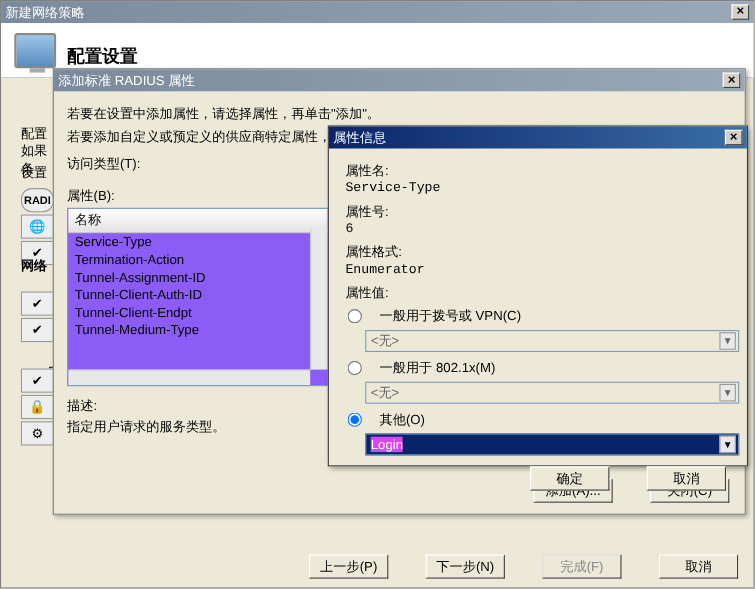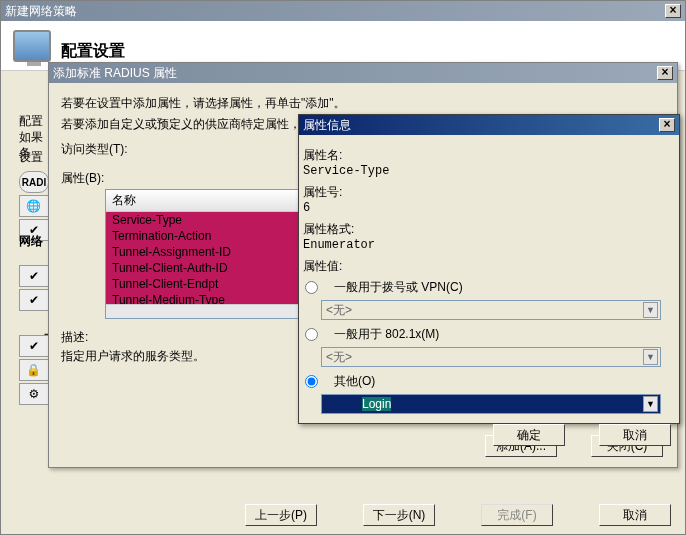--- a/index.html
+++ b/index.html
@@ -20,50 +20,50 @@
 .side-section { position:absolute; left:18px; font-weight:bold; font-size:12px;}
 
 .dialog-radius { position: absolute; top: 62px; left: 48px; width: 630px; height: 406px; background: #ece9d8; border: 1px solid #808080; box-shadow: 2px 2px 4px rgba(0,0,0,0.3); }
 .dialog-body { padding: 8px 12px; }
 .instr { margin: 4px 0; }
 
 .access-label { margin-top: 8px; }
 .access-select { width: 236px; height: 20px; border: 1px solid #7f9db9; background:#fff; padding:1px 3px; margin-top:2px;}
 
 .attr-label { margin-top: 12px; }
-.listbox { width: 238px; height: 130px; border: 1px solid #7f9db9; background:#be185d; margin-top:2px; overflow:hidden; position:relative;margin-left:44px;}
+.listbox { width: 238px; height: 162px; border: 1px solid #7f9db9; background:#8b5cf6; margin-top:2px; overflow:hidden; position:relative;}
 .listbox-header { background: linear-gradient(#fff,#e3e3e3); border-bottom:1px solid #ccc; padding:2px 6px; font-size:12px;}
 .listbox-items { font-family: "Courier New", monospace; font-size:12px; }
 .listbox-items div { padding: 0 6px; line-height:16px; white-space:nowrap; cursor:pointer;}
 .listbox-scroll { position:absolute; right:0; top:18px; bottom:14px; width:16px; background:#e8e8e8; border-left:1px solid #ccc;}
 .listbox-hscroll { position:absolute; left:0; right:16px; bottom:0; height:14px; background:#e8e8e8; border-top:1px solid #ccc;}
 
 .desc-label { margin-top: 10px; }
 .desc-text { font-family: SimSun, serif; margin-top:2px;}
 
 .btn { min-width: 72px; height: 22px; background: #ece9d8; border: 1px solid #404040; border-top-color:#fff; border-left-color:#fff; padding: 0 8px; cursor:pointer; font-size:12px;margin-left:28px;}
 .btn:disabled { color:#888; border-top-color:#ddd; border-left-color:#ddd; }
 .bottom-btns { position:absolute; bottom:10px; right:14px; display:flex; gap:6px; }
 
 .dialog-attr { position: absolute; top: 114px; left: 298px; width: 382px; height: 310px; background: #ece9d8; border: 1px solid #404040; box-shadow: 2px 2px 5px rgba(0,0,0,0.4); }
-.attr-body { padding: 8px 4px; }
+.attr-body { padding: 8px 15px; }
 .field-label { margin-top: 4px; }
 .field-value { font-family: "Courier New", monospace; margin-bottom:6px;}
 
 .radio-row { display:flex; align-items:center; gap:14px; margin:4px 0;}
 .radio-row input[type=radio]{ margin:0 2px;}
 .combo { width: 340px; height: 20px; margin-left: 18px; border:1px solid #7f9db9; background:#fff; display:flex; align-items:center; justify-content:space-between; padding:0 2px 0 4px; margin-bottom:6px;}
 .combo.disabled { background:#ece9d8; color:#666;}
 .combo .arrow { width:15px; height:16px; background:#e8e8e8; border:1px solid #999; text-align:center; line-height:14px; font-size:9px;}
 .combo.selected-dark { background:#0a246a; color:#fff; }
-.combo.selected-dark span:first-child { background:#0f766e;margin-left:36px; }
+.combo.selected-dark span:first-child { background:#d946ef; }
 
 .attr-btns { display:flex; gap:6px; justify-content:flex-end; margin-top:10px; padding-right:4px;}
 
-.wizard-btns { position:absolute; bottom:8px; right:14px; display:flex; gap:18px; }
+.wizard-btns { position:absolute; bottom:8px; right:14px; display:flex; gap:6px; }
 .main-desc { position:absolute; left:18px; top:112px; font-size:12px; line-height:16px; width:30px; overflow:hidden;}
 </style>
 </head>
 <body>
 
 <div class="window-main">
   <div class="titlebar">
     <span>新建网络策略</span>
     <span class="close-btn">×</span>
   </div>

